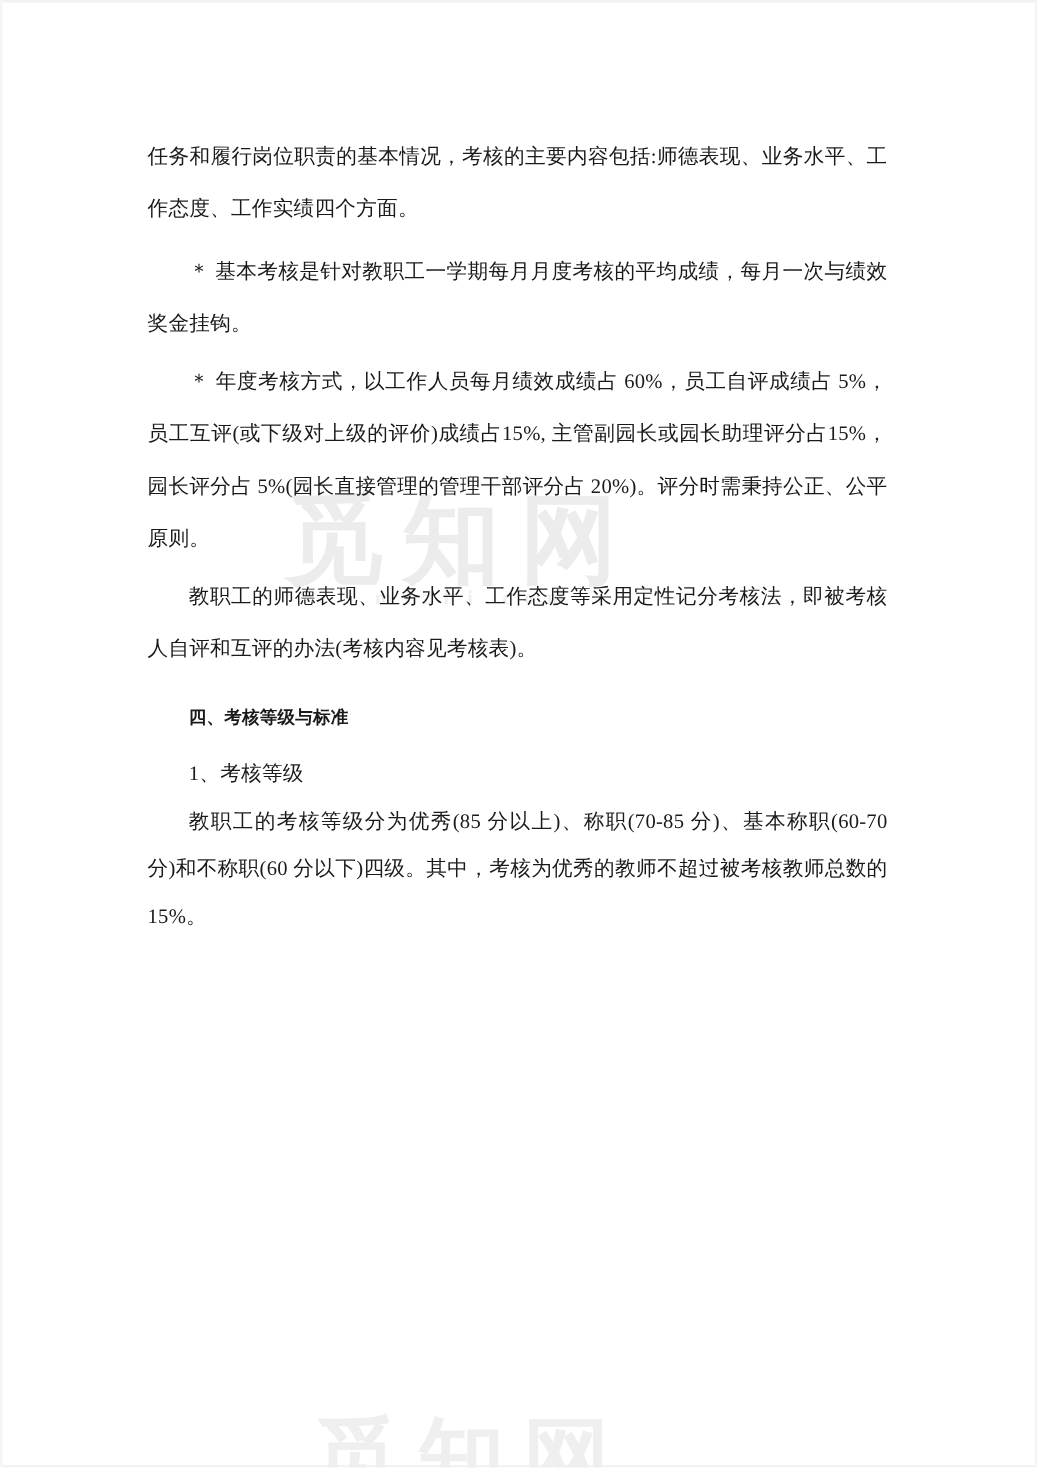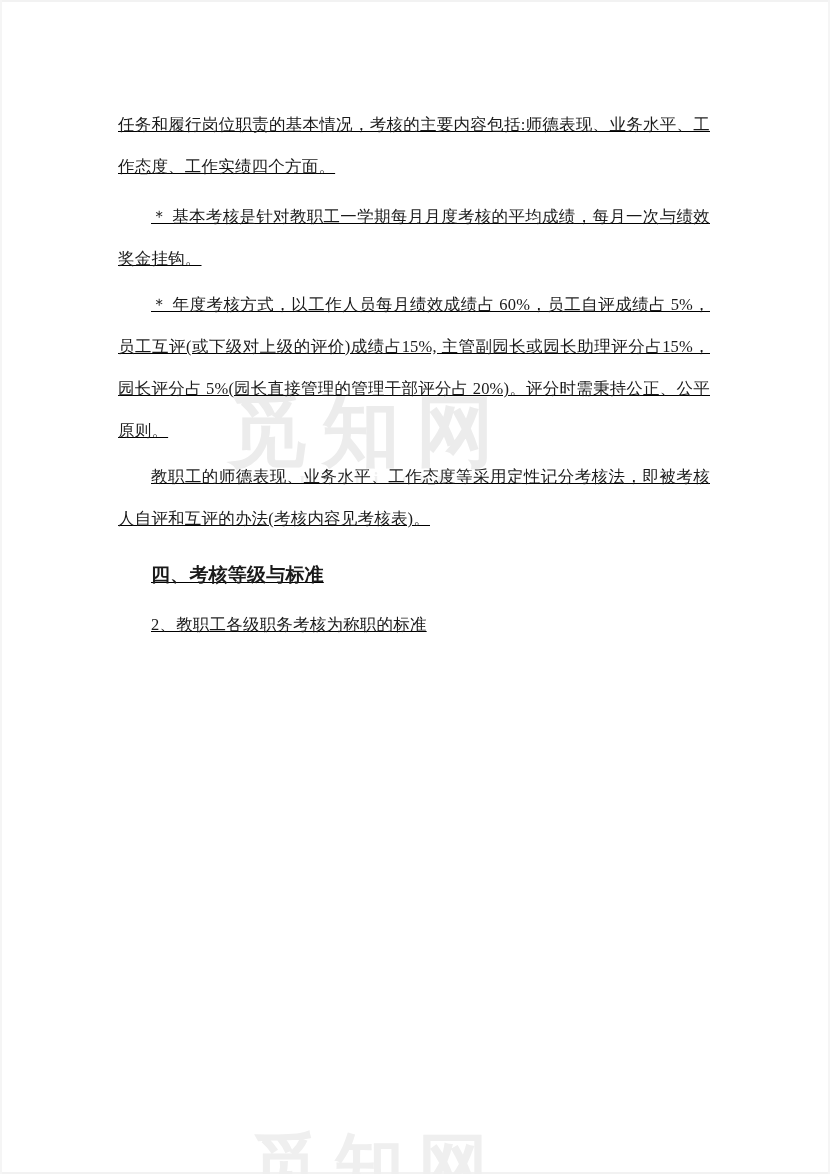--- a/index.html
+++ b/index.html
@@ -50,21 +50,20 @@
     width: 2px;
     background: #f5f5f5;
   }
 
   .content {
     position: absolute;
     left: 118px;
     top: 104px;
     width: 592px;
     z-index: 3;
-    text-decoration: underline;
   }
 
   p {
     margin: 0;
     font-size: 16.5px;
     line-height: 42px;
     color: #1a1a1a;
     text-align: justify;
     text-justify: inter-ideograph;
     letter-spacing: 0.2px;
@@ -74,21 +73,21 @@
     text-indent: 33px;
   }
 
   .tight {
     line-height: 38px;
   }
 
   .heading {
     font-weight: bold;
     text-indent: 33px;
-    font-size: 19px;
+    font-size: 14px;
     line-height: 42px;
   }
 
   .gap-sm { height: 4px; }
   .gap-md { height: 10px; }
 
   
   .watermark {
     position: absolute;
     z-index: 1;
@@ -148,19 +147,20 @@
     <div class="gap-sm"></div>
 
     <p class="indent2">教职工的师德表现、业务水平、工作态度等采用定性记分考核法，即被考核人自评和互评的办法(考核内容见考核表)。</p>
     <div class="gap-sm"></div>
 
     <div class="gap-md"></div>
 
     <p class="heading">四、考核等级与标准</p>
     <div class="gap-sm"></div>
 
+    <p class="indent2 tight">1、考核等级</p>
 
+    <p class="indent2 tight">教职工的考核等级分为优秀(85 分以上)、称职(70-85 分)、基本称职(60-70 分)和不称职(60 分以下)四级。其中，考核为优秀的教师不超过被考核教师总数的 15%。</p>
     <div class="gap-sm"></div>
 
-    <p class="indent2">2、教职工各级职务考核为称职的标准</p>
 
   </div>
 </div>
 
 </body></html>

